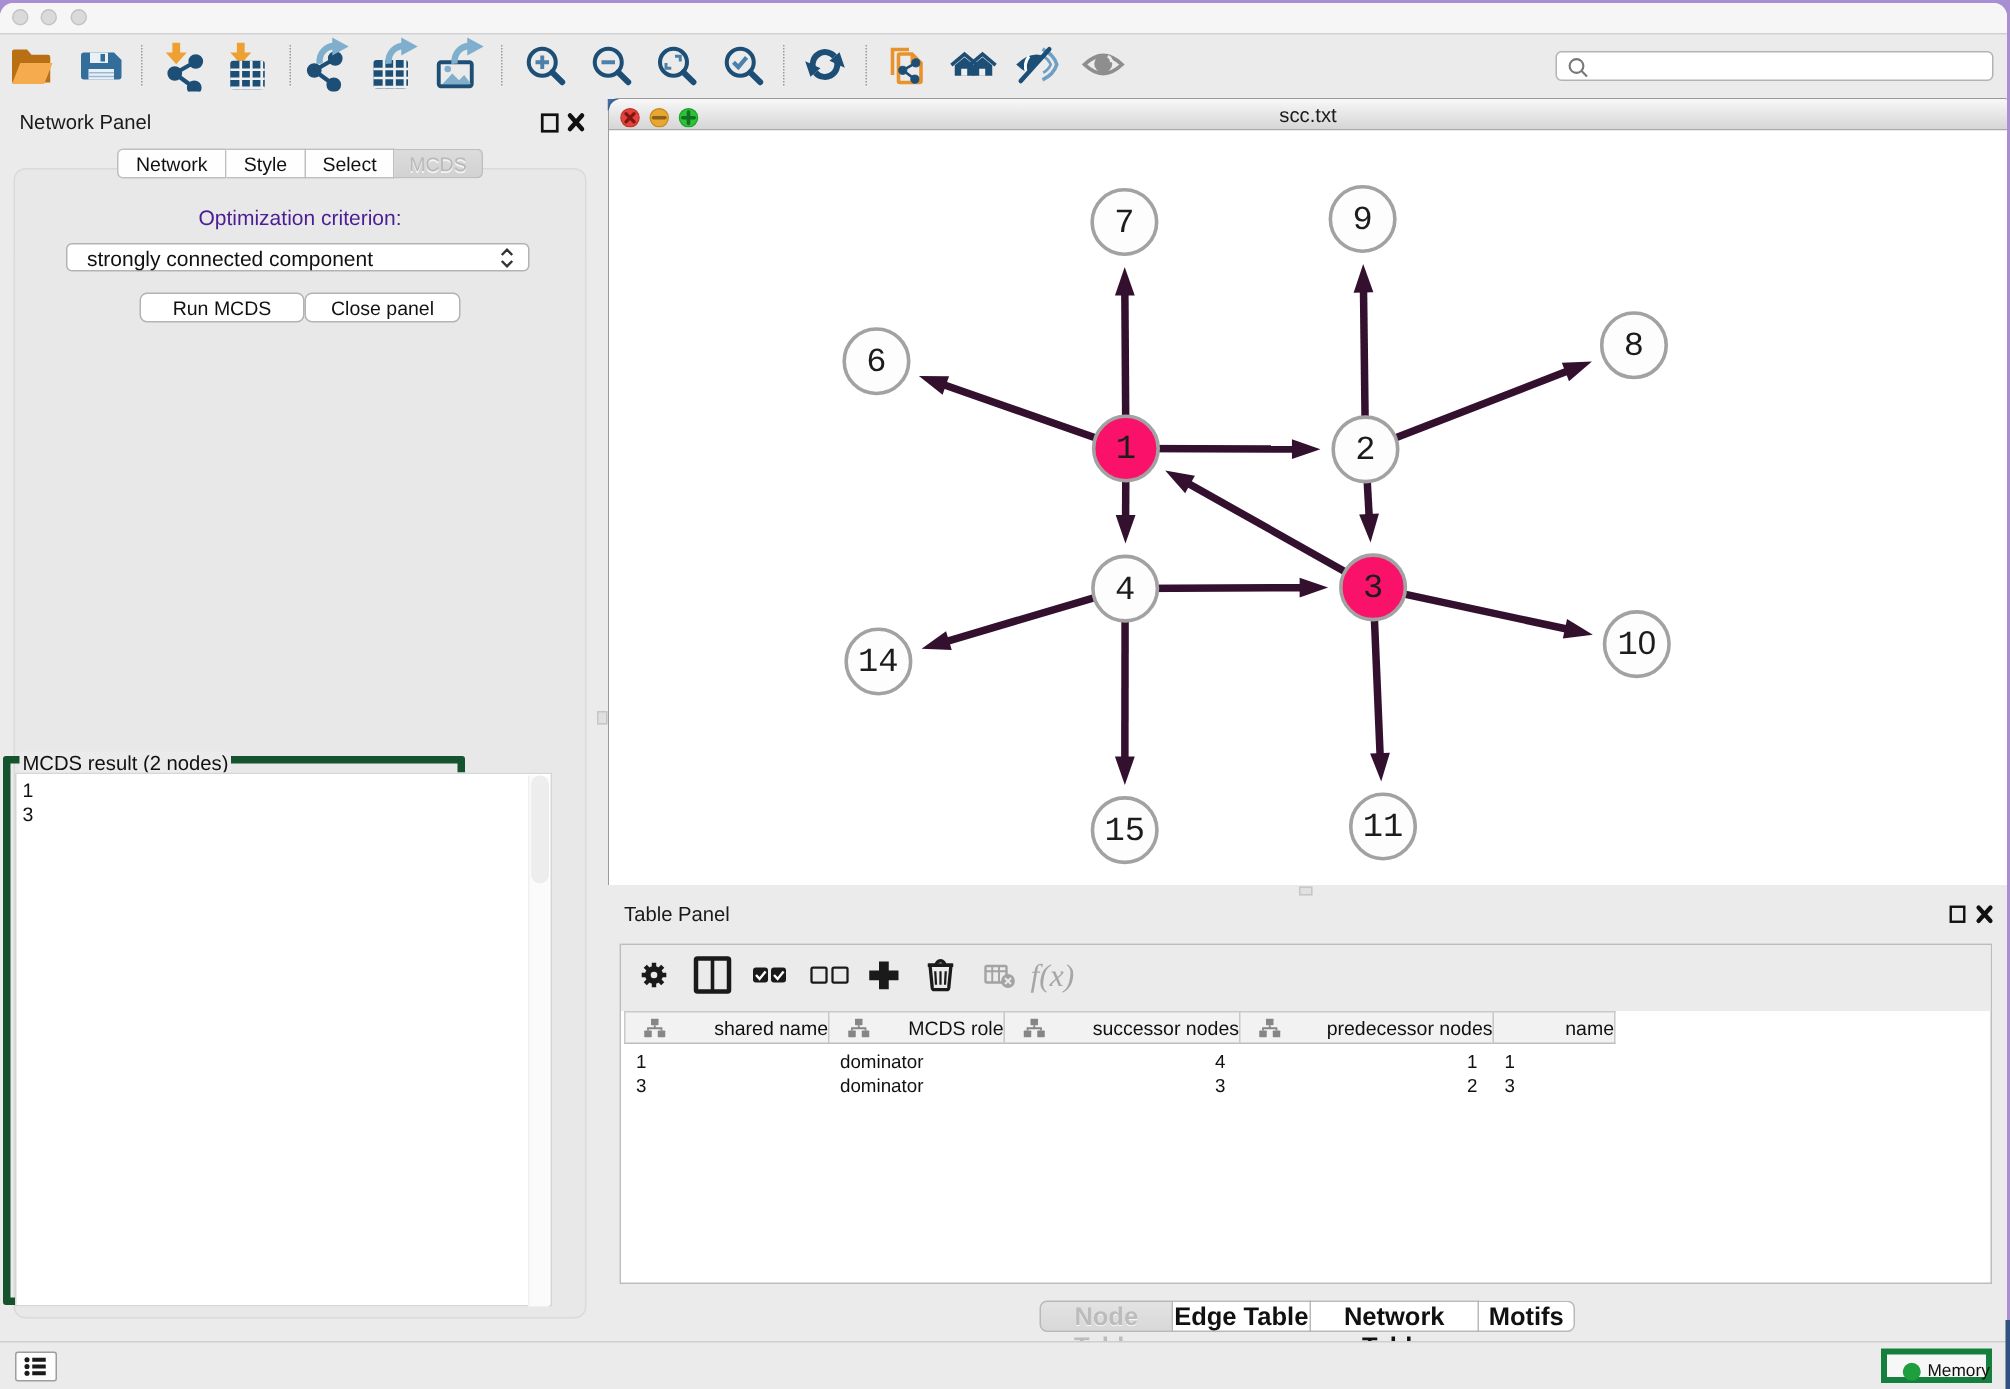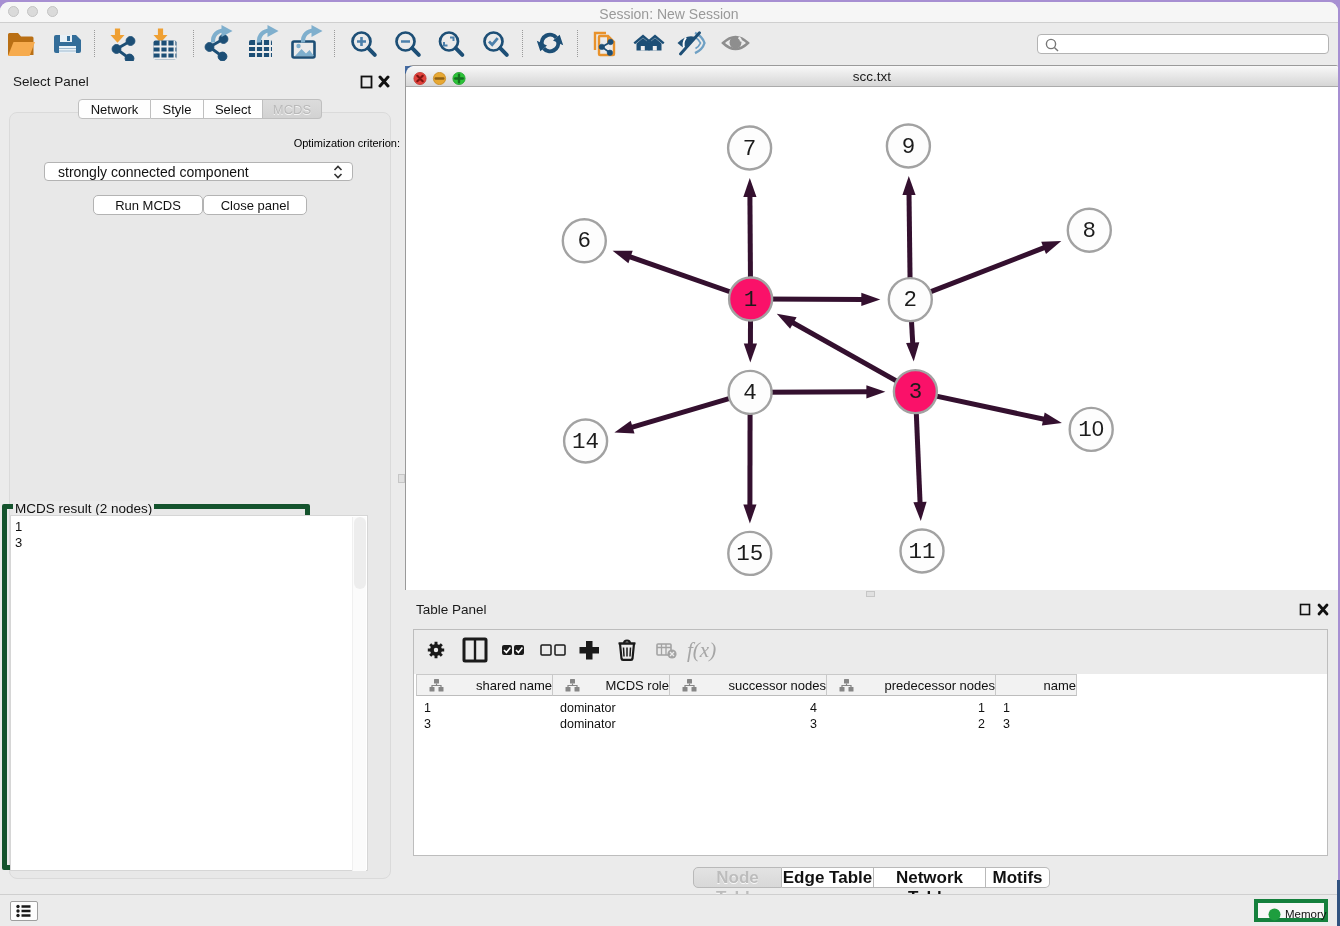--- a/index.html
+++ b/index.html
@@ -7,21 +7,21 @@
 #appwin{position:absolute;left:0;top:2px;width:1338px;height:924px;background:#ebebeb;border-radius:9px 9px 0 0;overflow:hidden}
 #titlebar{position:absolute;left:0;top:0;width:100%;height:21px;background:#f6f6f6;border-bottom:1px solid #cfcfcf}
 .tl{position:absolute;top:4px;width:11px;height:11px;border-radius:50%;background:#dadada;border:1px solid #c3c3c3}
 #apptitle{position:absolute;top:4px;left:0;width:100%;text-align:center;font-size:14px;color:#999}
 .sep{position:absolute;top:28px;height:27px;width:0;border-left:1px dotted #9a9a9a}
 #search{position:absolute;left:1037px;top:32px;width:292px;height:20px;background:#fff;border:1px solid #b3b3b3;border-radius:4px}
 #cpanel-title{position:absolute;left:13px;top:72px;font-size:13.5px;color:#1a1a1a}
 #mcds-panel{position:absolute;left:9px;top:110px;width:382px;height:767px;background:#e8e8e8;border:1px solid #dadada;border-radius:8px}
 .ctab{position:absolute;top:97px;height:20px;border:1px solid #bfbfbf;background:#fefefe;font-size:13px;color:#111;text-align:center;line-height:19px}
 .btn{position:absolute;background:#fff;border:1px solid #b3b3b3;border-radius:5px;font-size:13px;color:#111;text-align:center}
-#optlabel{position:absolute;left:0px;top:135px;width:400px;text-align:right;font-size:11px;color:#000000}
+#optlabel{position:absolute;left:0px;top:135px;width:400px;text-align:center;font-size:14px;color:#4c1d95}
 #dropdown{position:absolute;left:44px;top:160px;width:309px;height:19px;background:#fff;border:1px solid #b3b3b3;border-radius:4px;font-size:14px;color:#111;line-height:18px;padding-left:13px}
 #fieldset{position:absolute;left:2px;top:502px;width:308px;height:366px;border:5px solid #14532d;border-radius:2px}
 #fslegend{position:absolute;left:6px;top:-8px;background:#ebebeb;padding:0 2px;font-size:13.5px;color:#111}
 #fsinner{position:absolute;left:3px;top:6px;width:358px;height:356px;background:#fff;border:1px solid #d6d6d6}
 #fssb{position:absolute;right:1px;top:1px;width:14px;height:354px;background:#fbfbfb;border-left:1px solid #f0f0f0}
 #fssb .thumb{position:absolute;left:1px;top:0px;width:12px;height:72px;background:#ededed;border-radius:6px}
 #netwin{position:absolute;left:405px;top:63px;width:933px;height:525px;border-radius:8px 2px 0 0;background:#fff;border:1px solid #9a9a9a;border-right:none;border-bottom:none}
 #nettitle{position:absolute;left:0;top:0;width:100%;height:21px;background:linear-gradient(#f8f8f8,#d6d6d6);border-bottom:1px solid #ababab;border-radius:8px 2px 0 0}
 #nettitle .txt{position:absolute;top:3px;left:0;width:100%;text-align:center;font-size:13.5px;color:#1a1a1a}
 #tp-title{position:absolute;left:416px;top:600px;font-size:13.5px;color:#1a1a1a}
@@ -32,21 +32,20 @@
 .btab{position:absolute;top:865px;height:21px;background:#fff;border:1px solid #b9b9b9;font-size:17px;font-weight:bold;color:#111;text-align:center;line-height:20px}
 #statusbar{position:absolute;left:0;top:892px;width:100%;height:32px;background:#ebebeb;border-top:1px solid #cfcfcf}
 #listbtn{position:absolute;left:10px;top:899px;width:28px;height:20px;background:#fdfdfd;border:1px solid #9e9e9e;border-radius:2px}
 #membtn{position:absolute;left:1254px;top:897px;width:74px;height:23px;background:#f7f7f7;border:4px solid #15803d;font-size:11.5px;color:#111}
 </style></head><body>
 <div id="appwin">
 <div id="titlebar">
   <div class="tl" style="left:8px"></div>
       <div class="tl" style="left:27px"></div>
       <div class="tl" style="left:47px"></div>
-  <div id="apptitle">Session: New Session</div>
 </div>
 <svg class="abs" style="left:0;top:19px" width="1340" height="40" viewBox="0 0 1340 40">
 <defs>
 <g id="sharei">
           <circle cx="-7.5" cy="-1" r="4.4"></circle>
           <circle cx="6.5" cy="-9" r="4.4"></circle>
           <circle cx="5.5" cy="8.5" r="4.4"></circle>
           <path d="M-7.5,-1 L6.5,-9 M-7.5,-1 L5.5,8.5" stroke-width="2.8" fill="none"></path>
         </g>
 <g id="tablei">
@@ -152,21 +151,21 @@
     <div class="sep" style="left:334px"></div>
     <div class="sep" style="left:522px"></div>
     <div class="sep" style="left:577px"></div>
 <div id="search">
       <svg width="16" height="16" style="position:absolute;left:6px;top:2px" viewBox="0 0 16 16" fill="none" stroke="#777" stroke-width="1.4">
         <circle cx="7" cy="7" r="4.6"></circle>
         <path d="M10.4,10.4 L14,14"></path>
       </svg>
     </div>
 
-<div id="cpanel-title">Select Panel</div>
+<div id="cpanel-title">Network Panel</div>
 <svg class="abs" style="left:359px;top:73px" width="32" height="14" viewBox="0 0 32 14">
       <rect x="2.5" y="1.5" width="10" height="11" fill="none" stroke="#111" stroke-width="1.8"></rect>
       <path d="M21,2 l8,9 M29,2 l-8,9" stroke="#111" stroke-width="3" stroke-linecap="round"></path>
     </svg>
 <div id="mcds-panel"></div>
 <div class="ctab" style="left:78px;width:73px;border-radius:4px 0 0 4px">Network</div>
 <div class="ctab" style="left:151px;width:53px;border-left:none">Style</div>
 <div class="ctab" style="left:204px;width:59px;border-left:none">Select</div>
 <div class="ctab" style="left:263px;width:59px;border-left:none;border-radius:0 4px 4px 0;background:linear-gradient(#dcdcdc,#d2d2d2);color:#b9b9b9;text-shadow:0 1px 0 #f5f5f5">MCDS</div>
 <div id="optlabel">Optimization criterion:</div>

